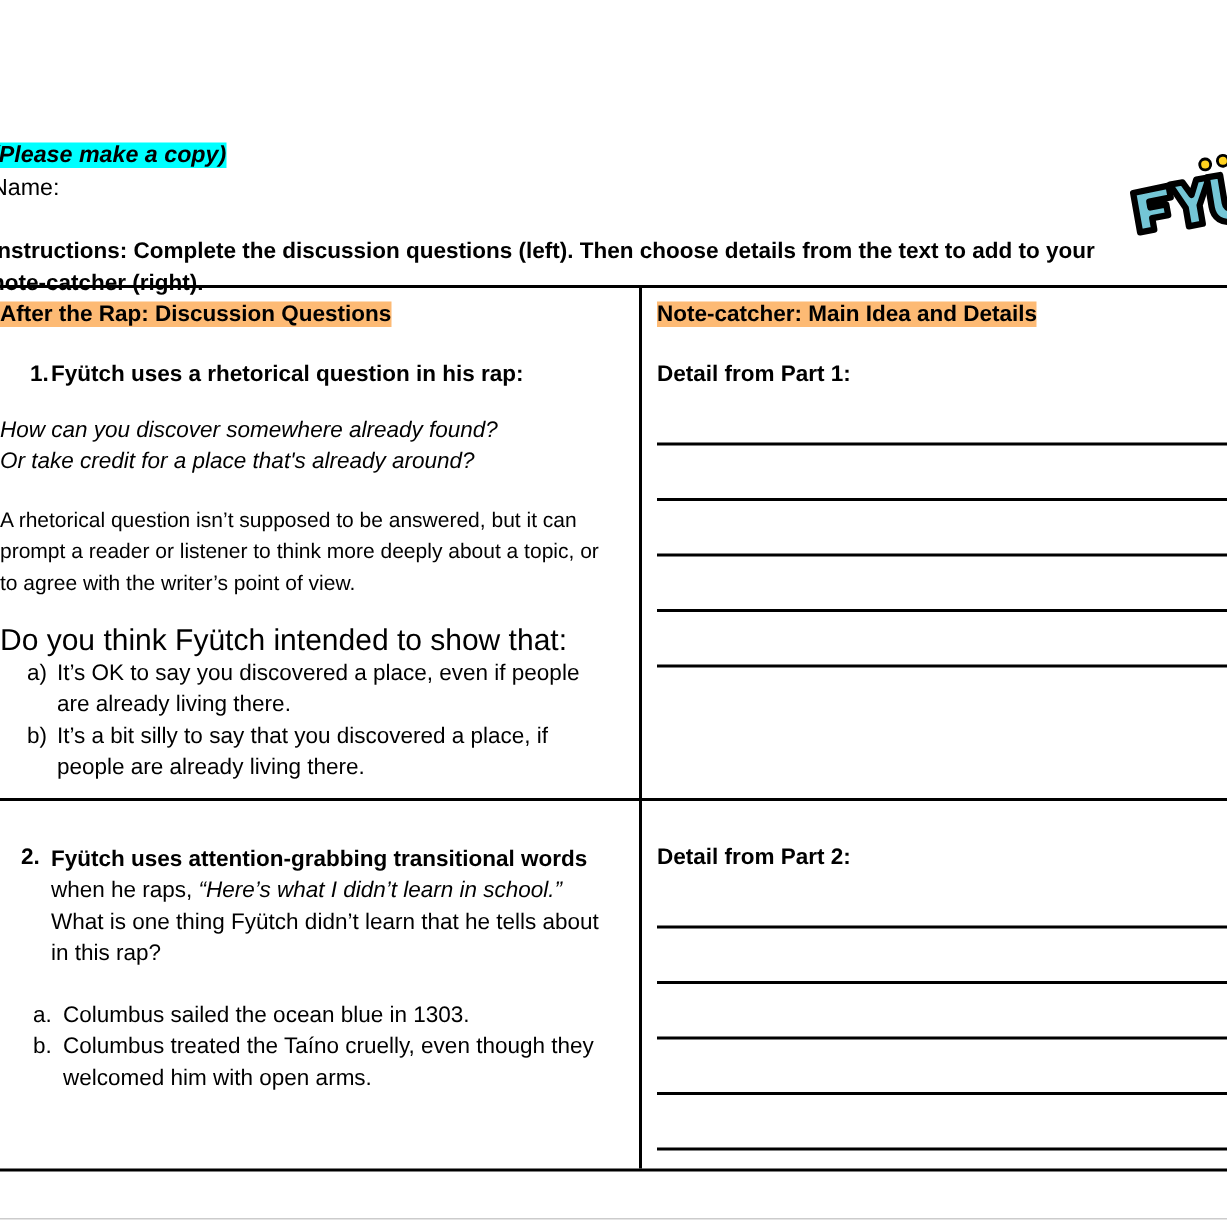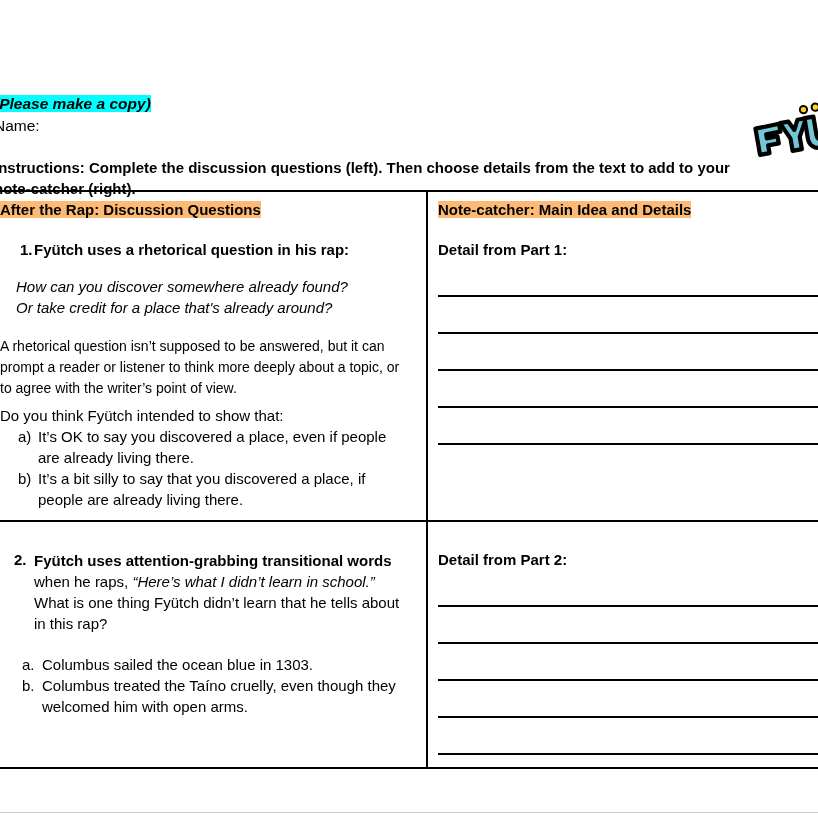--- a/index.html
+++ b/index.html
@@ -120,31 +120,31 @@
     box-sizing: border-box;
   }
   .q2 .q-num { padding-left: 14px; }
   .q-txt { flex: 1 1 auto; }
 
   .verse {
     font-size: 15px;
     font-style: italic;
     line-height: 21px;
     margin-top: 16px;
-    padding-left: 16px;
+    padding-left: 0;
   }
   .para {
     font-size: 14px;
     line-height: 21px;
     margin-top: 18px;
   }
   .stem {
-    font-size: 15px;
-    line-height: 21px;
-    margin-top: 6px;
+    font-size: 20px;
+    line-height: 21px;
+    margin-top: 18px;
   }
   .choices { margin-top: 0; }
   .choice {
     display: flex;
     font-size: 15px;
     line-height: 21px;
   }
   .choice .ch-lbl {
     width: 38px;
     flex: 0 0 38px;

